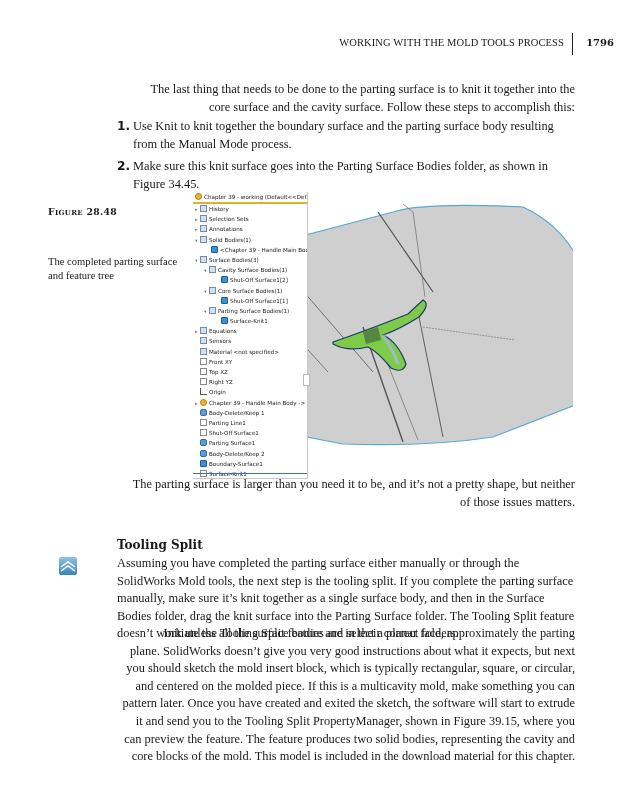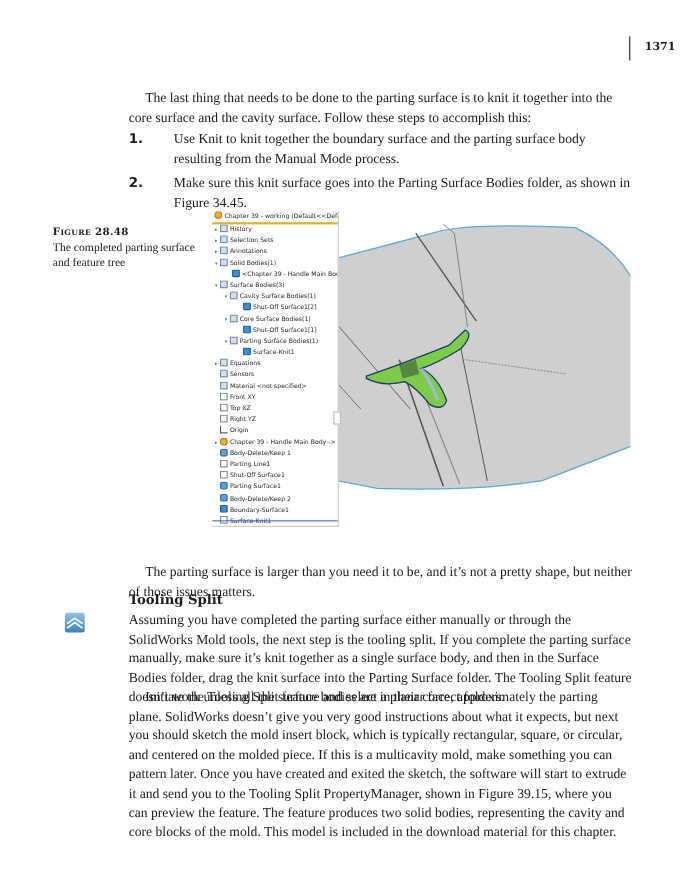--- a/index.html
+++ b/index.html
@@ -8,32 +8,32 @@
 
   .running-head { position: absolute; top: 33px; right: 0; left: 0; height: 20px; }
   .rh-title { position: absolute; right: 72px; top: 4px; font-family: "Liberation Serif", serif;
               font-size: 10.5px; letter-spacing: 0.1px; }
   .rh-rule { position: absolute; right: 63px; top: 0; width: 1px; height: 22px; background: #222; }
   .rh-page { position: absolute; right: 22px; top: 4px; font-family: "DejaVu Serif", serif;
              font-weight: bold; font-size: 10px; }
 
   .para { position: absolute; left: 117px; width: 458px; font-family: "Liberation Serif", serif;
           font-size: 12.4px; line-height: 17.6px; margin: 0; }
-  .indent { text-indent: 15px; }
+  .indent { text-indent: 15px; text-align: right; }
 
   .step { position: absolute; left: 117px; width: 458px; font-family: "Liberation Serif", serif;
           font-size: 12.4px; line-height: 17.6px; }
   .step-num { position: absolute; left: 0; top: 0; font-family: "DejaVu Sans", sans-serif;
               font-weight: bold; font-size: 12.2px; }
-  .step-text { margin-left: 41px; display: block; }
+  .step-text { margin-left: 16px; display: block; }
 
   .fig-caption { position: absolute; left: 48px; top: 205px; width: 130px; }
   .fig-label { font-family: "DejaVu Serif", serif; font-weight: bold; font-size: 9.3px;
                font-variant: small-caps; letter-spacing: 0.3px; display: block; line-height: 14px; }
-  .fig-text { font-family: "Liberation Serif", serif; font-size: 10.6px; line-height: 13.5px; display: block; }
+  .fig-text { font-family: "Liberation Serif", serif; font-size: 10.6px; line-height: 13.5px; display: block; margin-top: 36px; }
 
   .figure { position: absolute; left: 193px; top: 192px; width: 380px; height: 292px; }
   .model-svg { position: absolute; left: 0; top: 0; }
 
   .tree { position: absolute; left: 0; top: 0; width: 114px; height: 286px; background: #fff;
           border-right: 1px solid #c8c8c8; border-bottom: 1px solid #c8c8c8;
           font-family: "DejaVu Sans", sans-serif; font-size: 5.6px; color: #222; }
   .tree-root { height: 10px; line-height: 10px; border-bottom: 2px solid #e0b030; white-space: nowrap;
                overflow: hidden; padding-left: 2px; }
   .tree-row { position: relative; height: 10.2px; line-height: 10.2px; white-space: nowrap; overflow: hidden; }
@@ -52,22 +52,23 @@
 
   .heading { position: absolute; left: 117px; top: 538px; font-family: "DejaVu Serif", serif;
              font-weight: bold; font-size: 12px; }
   .tool-icon { position: absolute; left: 59px; top: 557px; width: 18px; height: 18px; border-radius: 2px;
                background: linear-gradient(#8fc3e6, #3a83bd); }
 </style>
 </head>
 <body>
 
 <div class="running-head">
+  <span class="rh-title">WORKING WITH THE MOLD TOOLS PROCESS</span>
   <span class="rh-rule"></span>
-  <span class="rh-page">1371</span>
+  <span class="rh-page">1796</span>
 </div>
 
 <p class="para indent" style="top:81px;">The last thing that needs to be done to the parting surface is to knit it together into the core surface and the cavity surface. Follow these steps to accomplish this:</p>
 
 <div class="step" style="top:118px;">
   <span class="step-num">1.</span>
   <span class="step-text">Use Knit to knit together the boundary surface and the parting surface body resulting from the Manual Mode process.</span>
 </div>
 <div class="step" style="top:158px;">
   <span class="step-num">2.</span>
@@ -129,21 +130,21 @@
     <div class="tree-row" style="padding-left:7px;"><span class="ti plane"></span><span>Shut-Off Surface1</span></div>
     <div class="tree-row" style="padding-left:7px;"><span class="ti feat"></span><span>Parting Surface1</span></div>
     <div class="tree-row" style="padding-left:7px;"><span class="ti feat"></span><span>Body-Delete/Keep 2</span></div>
     <div class="tree-row" style="padding-left:7px;"><span class="ti blue"></span><span>Boundary-Surface1</span></div>
     <div class="tree-row" style="padding-left:7px;"><span class="ti plane"></span><span>Surface-Knit1</span></div>
     <div class="tree-bottom"></div>
     <div class="handle"></div>
   </div>
 </div>
 
-<p class="para indent" style="top:512px;">The parting surface is larger than you need it to be, and it’s not a pretty shape, but neither of those issues matters.</p>
+<p class="para indent" style="top:476px;">The parting surface is larger than you need it to be, and it’s not a pretty shape, but neither of those issues matters.</p>
 
 <div class="heading">Tooling Split</div>
 <div class="tool-icon">
   <svg width="18" height="18" viewBox="0 0 18 18">
     <path d="M2,10 L9,5 L16,10" stroke="#fff" stroke-width="1.5" fill="none"></path>
     <path d="M2,14 L9,9 L16,14" stroke="#fff" stroke-width="1.5" fill="none"></path>
   </svg>
 </div>
 <p class="para" style="top:555px;">Assuming you have completed the parting surface either manually or through the SolidWorks Mold tools, the next step is the tooling split. If you complete the parting surface manually, make sure it’s knit together as a single surface body, and then in the Surface Bodies folder, drag the knit surface into the Parting Surface folder. The Tooling Split feature doesn’t work unless all the surface bodies are in their correct folders.</p>
 <p class="para indent" style="top:625px;">Initiate the Tooling Split feature and select a planar face, approximately the parting plane. SolidWorks doesn’t give you very good instructions about what it expects, but next you should sketch the mold insert block, which is typically rectangular, square, or circular, and centered on the molded piece. If this is a multicavity mold, make something you can pattern later. Once you have created and exited the sketch, the software will start to extrude it and send you to the Tooling Split PropertyManager, shown in Figure 39.15, where you can preview the feature. The feature produces two solid bodies, representing the cavity and core blocks of the mold. This model is included in the download material for this chapter.</p>

